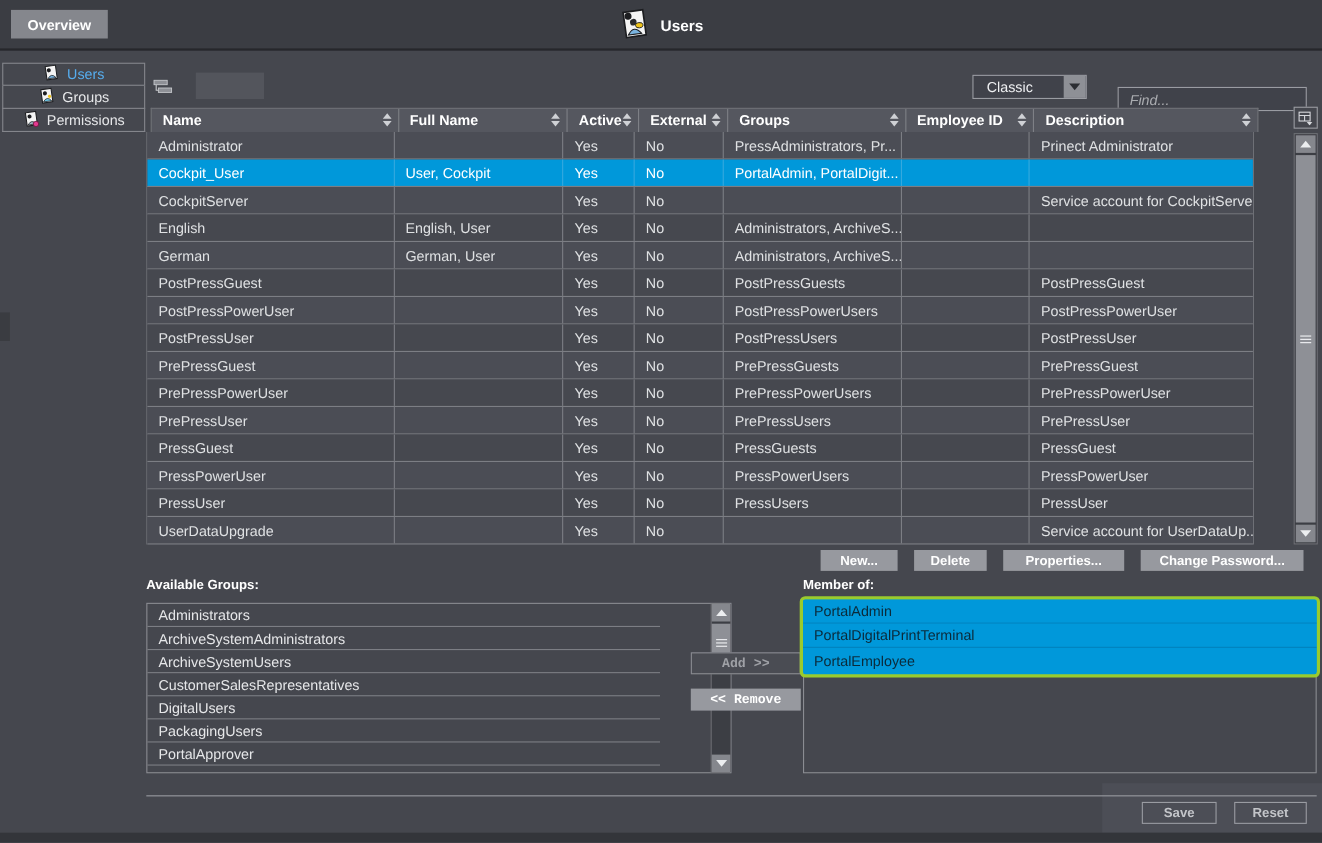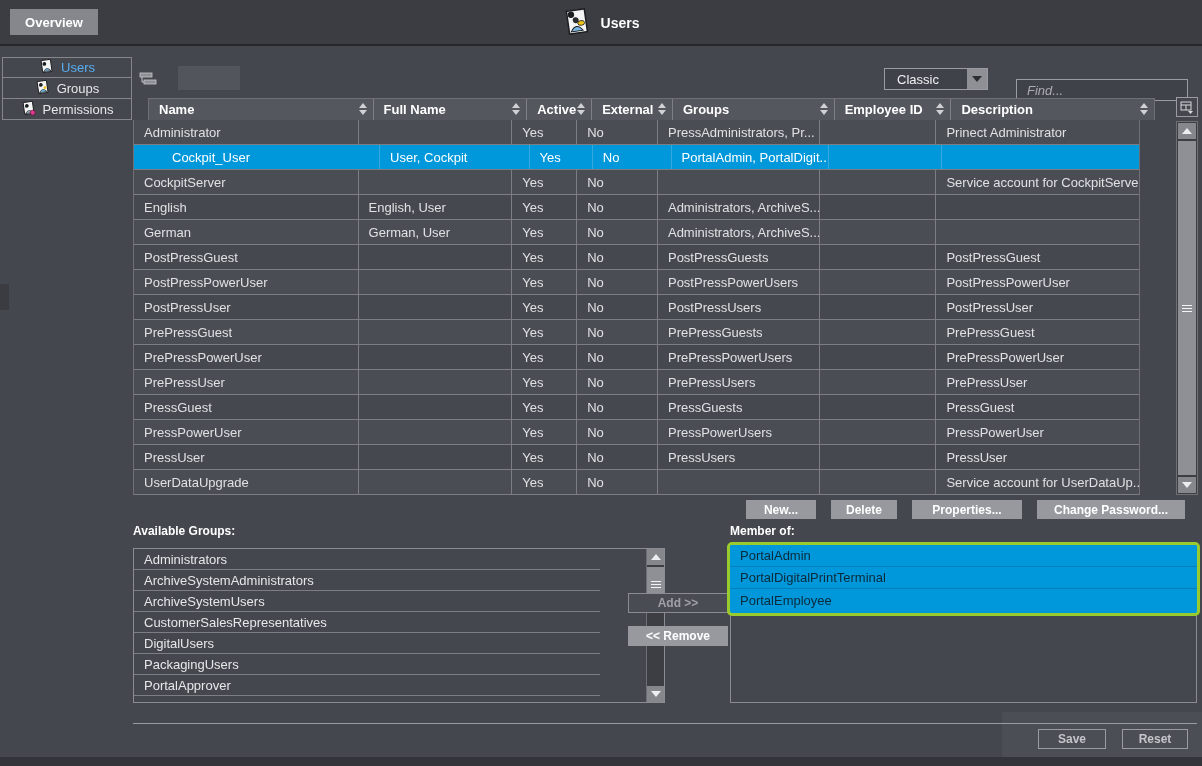--- a/index.html
+++ b/index.html
@@ -39,21 +39,21 @@
   .combo-arrow{width:20px;height:100%;background:#8e9096;display:flex;align-items:center;justify-content:center;}
   .tri-dn{width:0;height:0;border-left:5px solid transparent;border-right:5px solid transparent;border-top:6px solid #2c2e33;}
   .findbox{left:1016px;top:68px;width:172px;height:22px;border:1px solid var(--bd);background:#40424a;display:flex;align-items:center;margin-top:11px;}
   .findbox input{flex:1;background:transparent;border:none;outline:none;color:#e6e7e9;font-style:italic;
     font-size:13px;padding:0 6px 0 10px;font-family:"Liberation Sans",sans-serif;}
   .findbox input::placeholder{color:#aaacb0;opacity:1;}
   .grid-btn{left:1176px;top:97px;width:22px;height:20px;border:1px solid var(--bd);background:#45474e;
     display:flex;align-items:center;justify-content:center;cursor:pointer;}
 
   
-  .thead{left:148px;top:98px;width:1007px;height:22px;background:#55575f;display:flex;border:1px solid #6e7076;border-bottom:none;justify-content:center;}
+  .thead{left:137px;top:98px;width:1007px;height:22px;background:#55575f;display:flex;border:1px solid #6e7076;border-bottom:none;justify-content:center;}
   .hcell{display:flex;align-items:center;font-weight:bold;font-size:13px;color:#fff;padding-left:10px;
     border-right:1px solid #7e8086;cursor:pointer;position:relative;}
   .hcell:last-child{border-right:none;}
   .sorter{position:absolute;right:6px;top:4px;display:flex;flex-direction:column;gap:2px;}
   .s-up{width:0;height:0;border-left:4px solid transparent;border-right:4px solid transparent;border-bottom:5px solid #cfd1d5;}
   .s-dn{width:0;height:0;border-left:4px solid transparent;border-right:4px solid transparent;border-top:5px solid #cfd1d5;}
   .tbody{left:133px;top:120px;width:1007px;border-left:1px solid #6e7076;border-right:1px solid #6e7076;}
   .trow{display:flex;height:25px;background:#4b4d55;border-bottom:1px solid var(--grid);cursor:pointer;}
   .trow.alt{background:#46484f;}
   .trow.sel{background:var(--sel);}
@@ -82,21 +82,21 @@
   
   .glist{left:133px;top:548px;width:532px;height:155px;border:1px solid #8a8c92;background:var(--bg);}
   .glist-rows{position:absolute;left:0;top:0;width:466px;}
   .litem{height:21px;border-bottom:1px solid var(--grid);display:flex;align-items:center;padding-left:10px;
     font-size:13px;color:#e6e7e9;cursor:pointer;}
   .glist-sb{position:absolute;right:0;top:0;width:18px;height:153px;background:#3c3e44;border-left:1px solid #6e7076;}
   .g-up{top:0;left:0;width:17px;}
   .g-dn{bottom:0;left:0;width:17px;}
   .g-thumb{left:0;width:17px;top:18px;height:34px;}
 
-  .xfer{left:628px;width:100px;height:20px;}
+  .xfer{left:628px;width:100px;height:20px;font-family:Liberation Mono, monospace;}
   .xfer.disabled{background:#4a4c53;border:1px solid #8a8c92;color:#9fa1a6;}
 
   .mlist{left:730px;top:545px;width:467px;height:158px;border:1px solid #8a8c92;background:var(--bg);}
   .hlwrap{left:727px;top:542px;width:473px;height:74px;border:3px solid var(--hl);border-radius:5px;background:var(--sel);overflow:hidden;}
   .mitem{height:22px;background:var(--sel);border-bottom:1px solid #0080bb;display:flex;align-items:center;
     padding-left:10px;font-size:13px;color:#0b2a3a;cursor:pointer;}
   .mitem:last-child{border-bottom:none;}
 
   
   .f-patch{left:1002px;top:712px;width:200px;height:45px;background:#4c4e56;}
@@ -254,21 +254,21 @@
       <div class="trow">
         <div class="tcell" style="width: 225px;">Administrator</div>
         <div class="tcell" style="width: 154px;"></div>
         <div class="tcell" style="width: 65px;">Yes</div>
         <div class="tcell" style="width: 81px;">No</div>
         <div class="tcell" style="width: 162px;">PressAdministrators, Pr...</div>
         <div class="tcell" style="width: 117px;"></div>
         <div class="tcell" style="width: 203px;">Prinect Administrator</div>
       </div>
       <div class="trow sel">
-        <div class="tcell" style="width: 225px; margin-left: 28px;">Cockpit_User</div>
+        <div class="tcell" style="width: 225px;">Cockpit_User</div>
         <div class="tcell" style="width: 154px;">User, Cockpit</div>
         <div class="tcell" style="width: 65px;">Yes</div>
         <div class="tcell" style="width: 81px;">No</div>
         <div class="tcell" style="width: 162px;">PortalAdmin, PortalDigit...</div>
         <div class="tcell" style="width: 117px;"></div>
         <div class="tcell" style="width: 203px;"></div>
       </div>
       <div class="trow">
         <div class="tcell" style="width: 225px;">CockpitServer</div>
         <div class="tcell" style="width: 154px;"></div>

